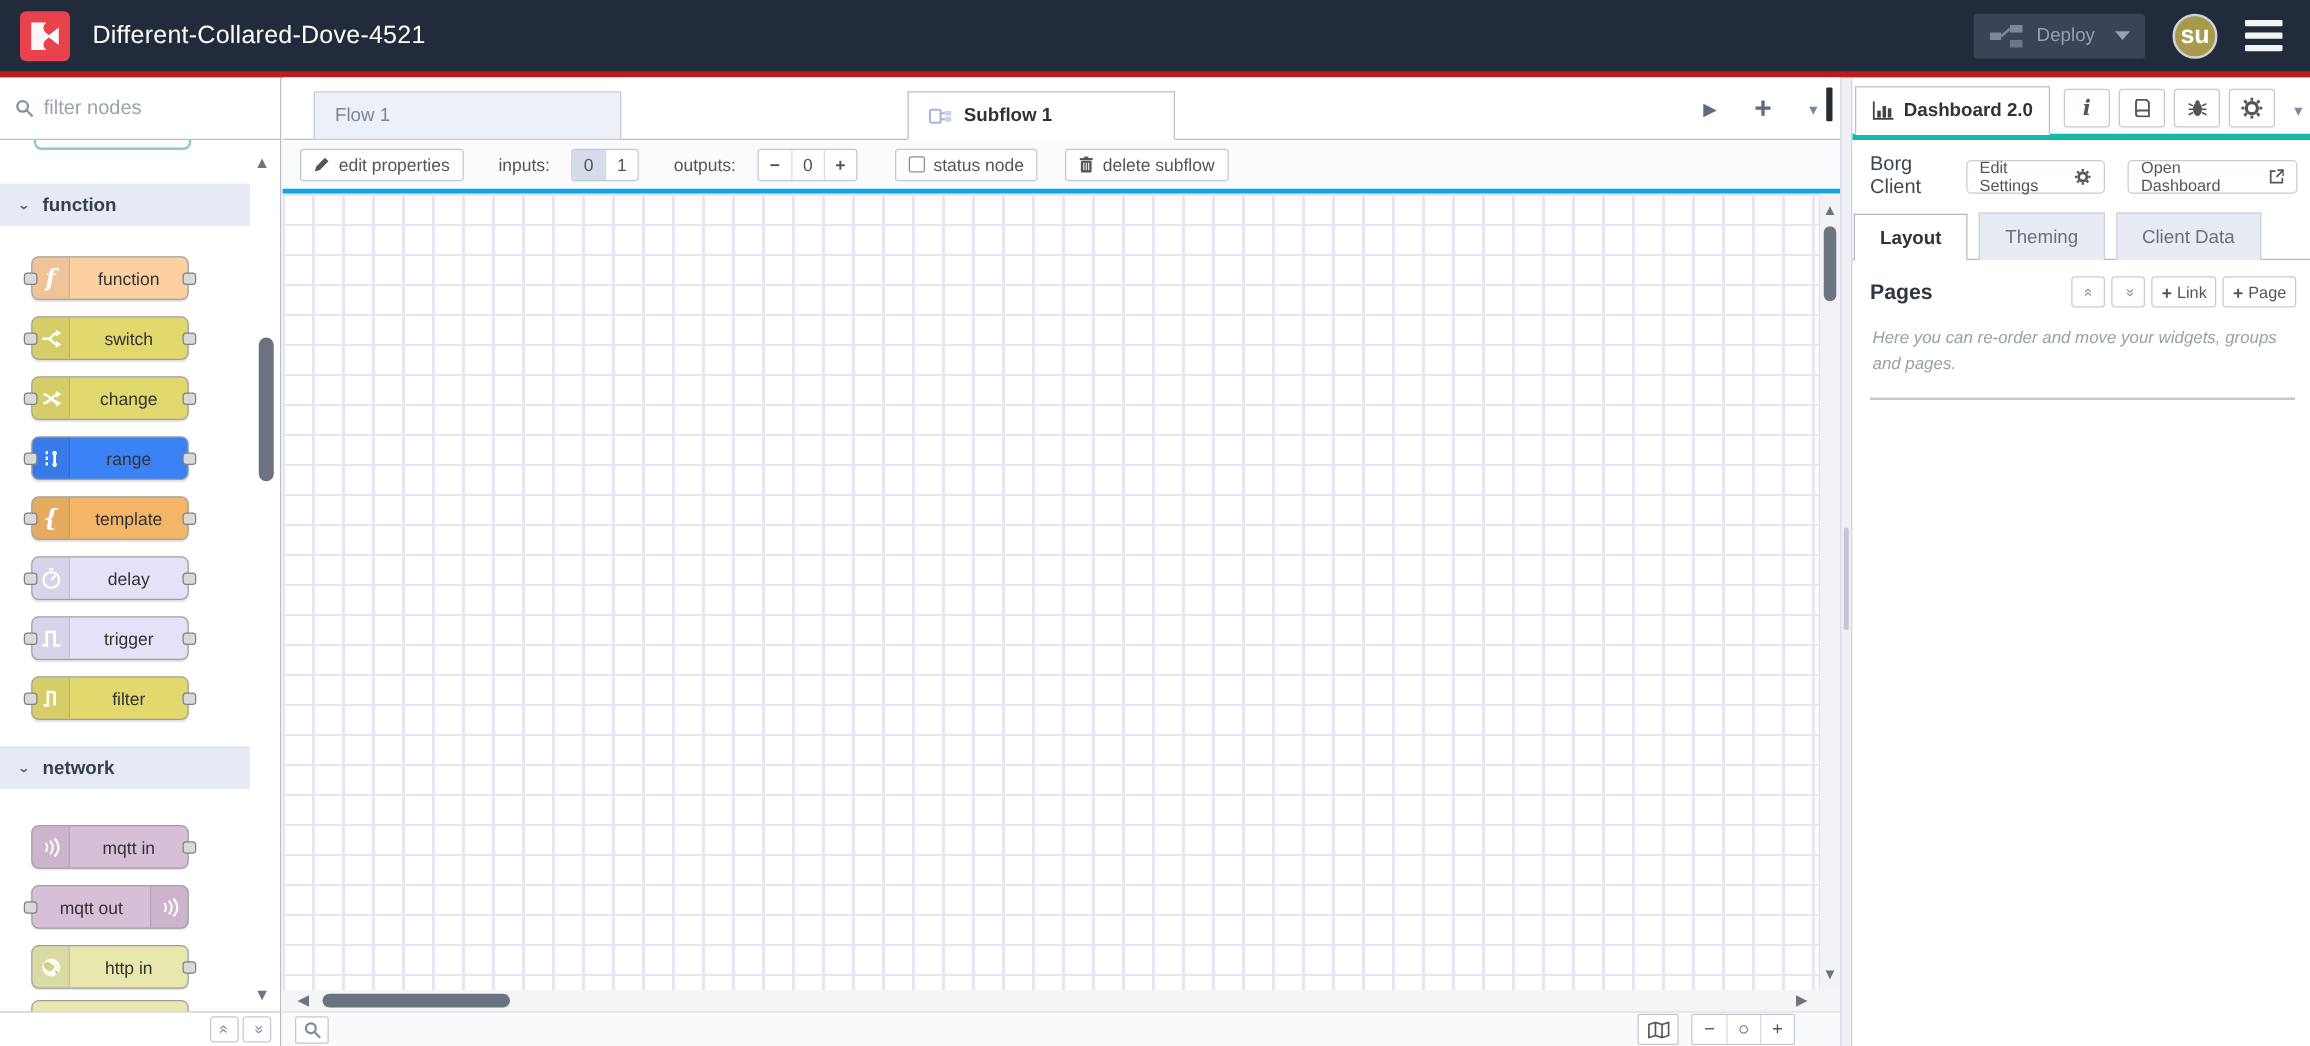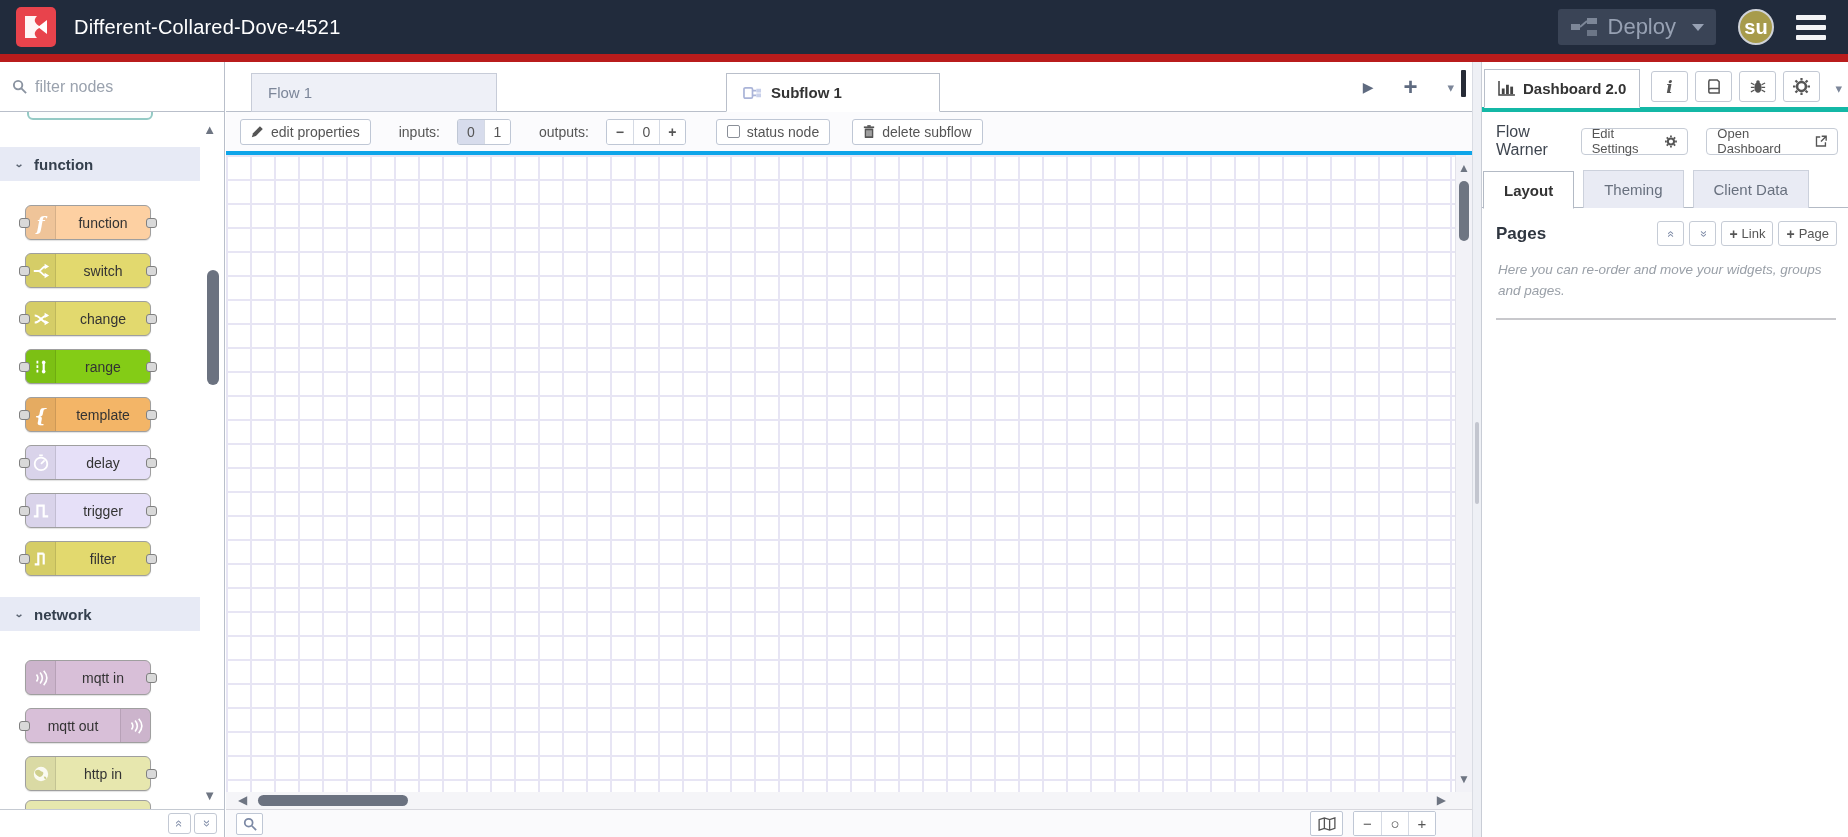--- a/index.html
+++ b/index.html
@@ -1,27 +1,27 @@
 <!DOCTYPE html>
 <html><head>
 <meta charset="utf-8">
 <style>
   * { margin:0; padding:0; box-sizing:border-box; }
   html,body { width:1848px; height:837px; overflow:hidden; background:#fff;
     font-family:"Liberation Sans", sans-serif; }
 
   
   .header { position:absolute; left:0; top:0; width:1848px; height:62px;
-    background:#212b3c; border-bottom:8px solid #b91c1c; display:flex; align-items:center; }
+    background:#212b3c; border-bottom:5px solid #b91c1c; display:flex; align-items:center; }
   .logo { width:40px; height:40px; background:#e8434c; border-radius:5px; margin-left:16px;
     display:flex; align-items:center; justify-content:center; }
   .app-title { color:#fff; font-size:20px; margin-left:18px; letter-spacing:.2px; }
   .header-right { margin-left:auto; display:flex; align-items:center; gap:22px; margin-right:22px; }
   .deploy-btn { background:#3a4456; border-radius:3px; height:36px; display:flex; align-items:center;
-    padding:0 12px; gap:10px; color:#97a1b3; font-size:22px; cursor:default; }
+    padding:0 12px; gap:10px; color:#97a1b3; font-size:15px; cursor:default; }
   .deploy-caret { margin-left:6px; border-left:6px solid transparent; border-right:6px solid transparent;
     border-top:7px solid #97a1b3; }
   .avatar { width:36px; height:36px; border-radius:50%; background:#a79b4b; border:2px solid #cfd2d8;
     color:#fff; font-weight:bold; font-size:20px; display:flex; align-items:center; justify-content:center; }
   .hamburger { display:flex; flex-direction:column; gap:5px; }
   .hamburger span { width:30px; height:5px; background:#f3f4f6; border-radius:1px; }
 
   
   .palette { position:absolute; left:0; top:62px; bottom:0; width:225px; background:#fff;
     border-right:1px solid #b9bfca; display:flex; flex-direction:column; }
@@ -249,21 +249,21 @@
             <path d="M14,3 l5,3 -5,3 z M14,11 l5,3 -5,3 z" fill="#fff"></path>
           </svg>
         </div>
         <div class="pnode-label">change</div>
       </div>
       <span class="port pright"></span>
     </div>
 
     <div class="pnode" style="top:237px">
       <span class="port pleft"></span>
-      <div class="pnode-body" style="background: #84cc16;">
+      <div class="pnode-body" style="background: #3b82f6;">
         <div class="pnode-icon">
           <svg width="18" height="18" viewBox="0 0 20 20">
             <path d="M6,3 v14" stroke="#fff" stroke-width="2" stroke-dasharray="3,2" fill="none"></path>
             <path d="M13,3 v14" stroke="#fff" stroke-width="2.4" fill="none"></path>
             <circle cx="13" cy="5" r="2" fill="#fff"></circle>
               <circle cx="13" cy="15" r="2" fill="#fff"></circle>
           </svg>
         </div>
         <div class="pnode-label">range</div>
       </div>
@@ -521,21 +521,21 @@
             <path d="M14.9,14.9 l2.2,2.2 M5.1,5.1 L2.9,2.9 M14.9,5.1 l2.2,-2.2 M5.1,14.9 l-2.2,2.2"></path>
           </g>
           <circle cx="10" cy="10" r="1.8" fill="#fff"></circle>
         </svg>
       </div>
     </div>
     <span class="sb-caret">▾</span>
   </div>
 
   <div class="instance-row">
-    <span class="instance-name">Flow Warner</span>
+    <span class="instance-name">Borg Client</span>
     <div class="instance-btns">
       <div class="sm-btn">
         <span>Edit Settings</span>
         <svg width="13" height="13" viewBox="0 0 20 20">
           <circle cx="10" cy="10" r="5.2" fill="none" stroke="#555" stroke-width="3.4"></circle>
           <g stroke="#555" stroke-width="3">
             <path d="M17,10 h3 M3,10 H0 M10,17 v3 M10,3 V0"></path>
             <path d="M14.9,14.9 l2.2,2.2 M5.1,5.1 L2.9,2.9 M14.9,5.1 l2.2,-2.2 M5.1,14.9 l-2.2,2.2"></path>
           </g>
         </svg>

